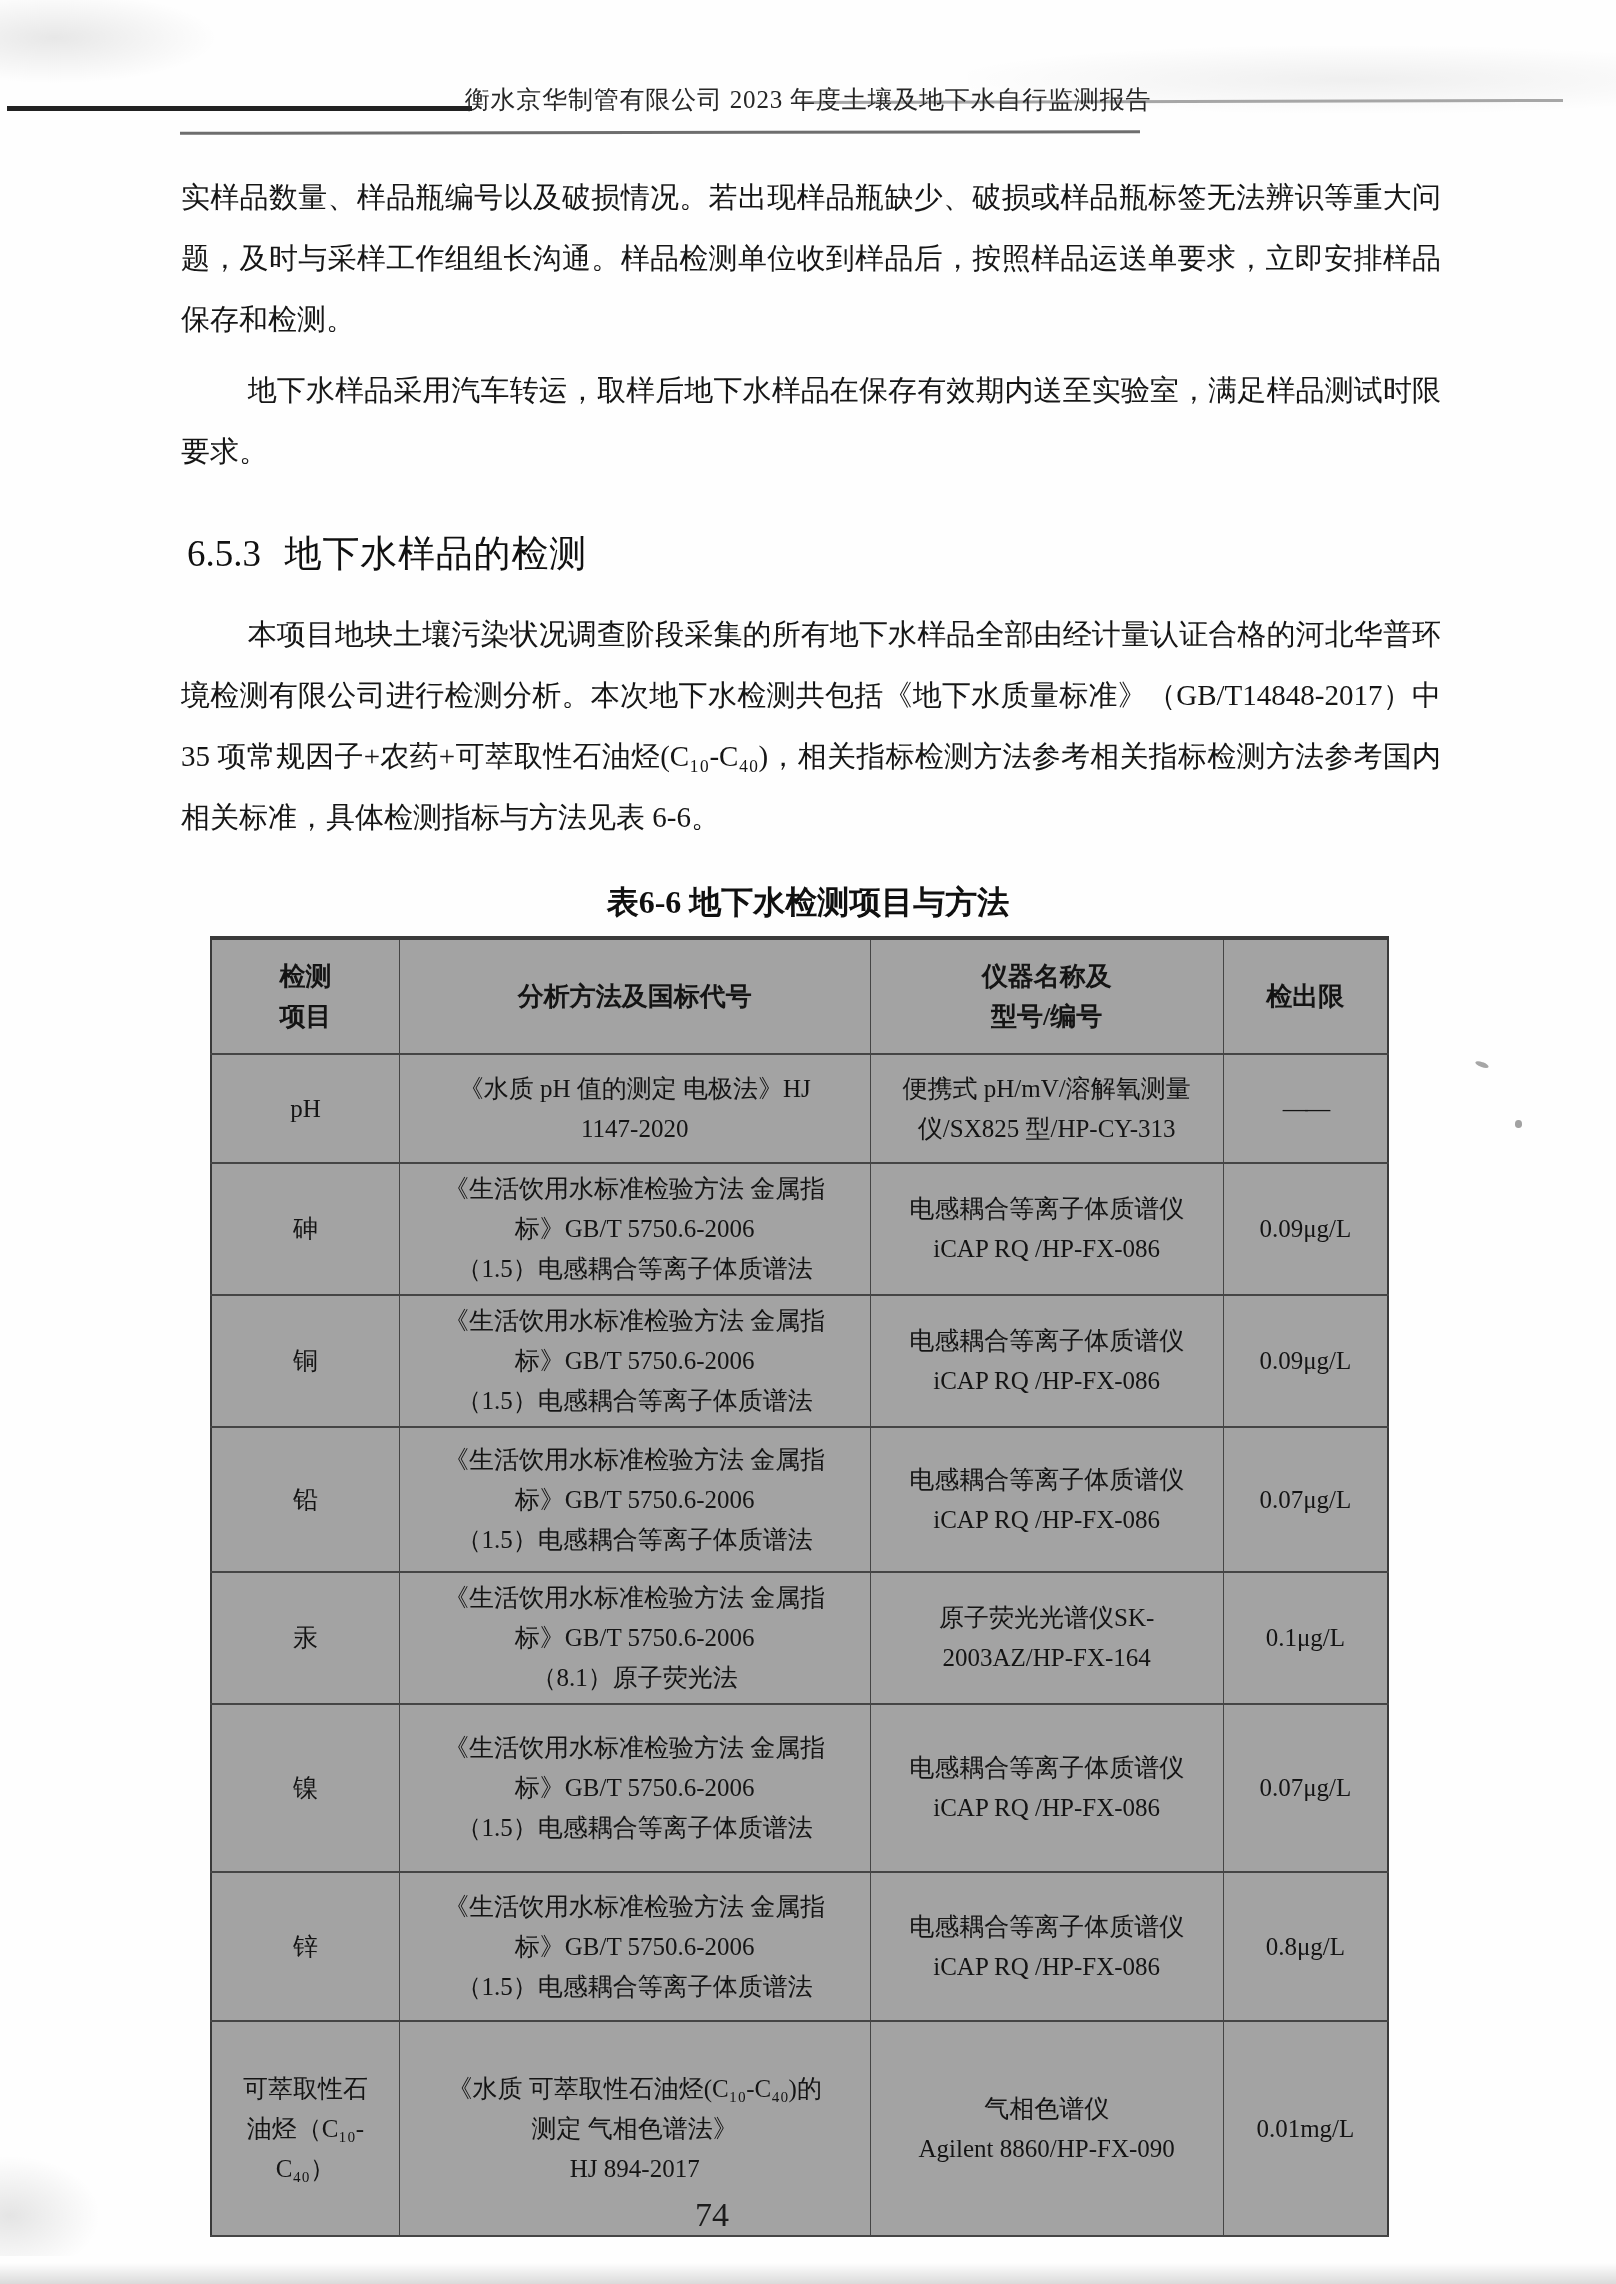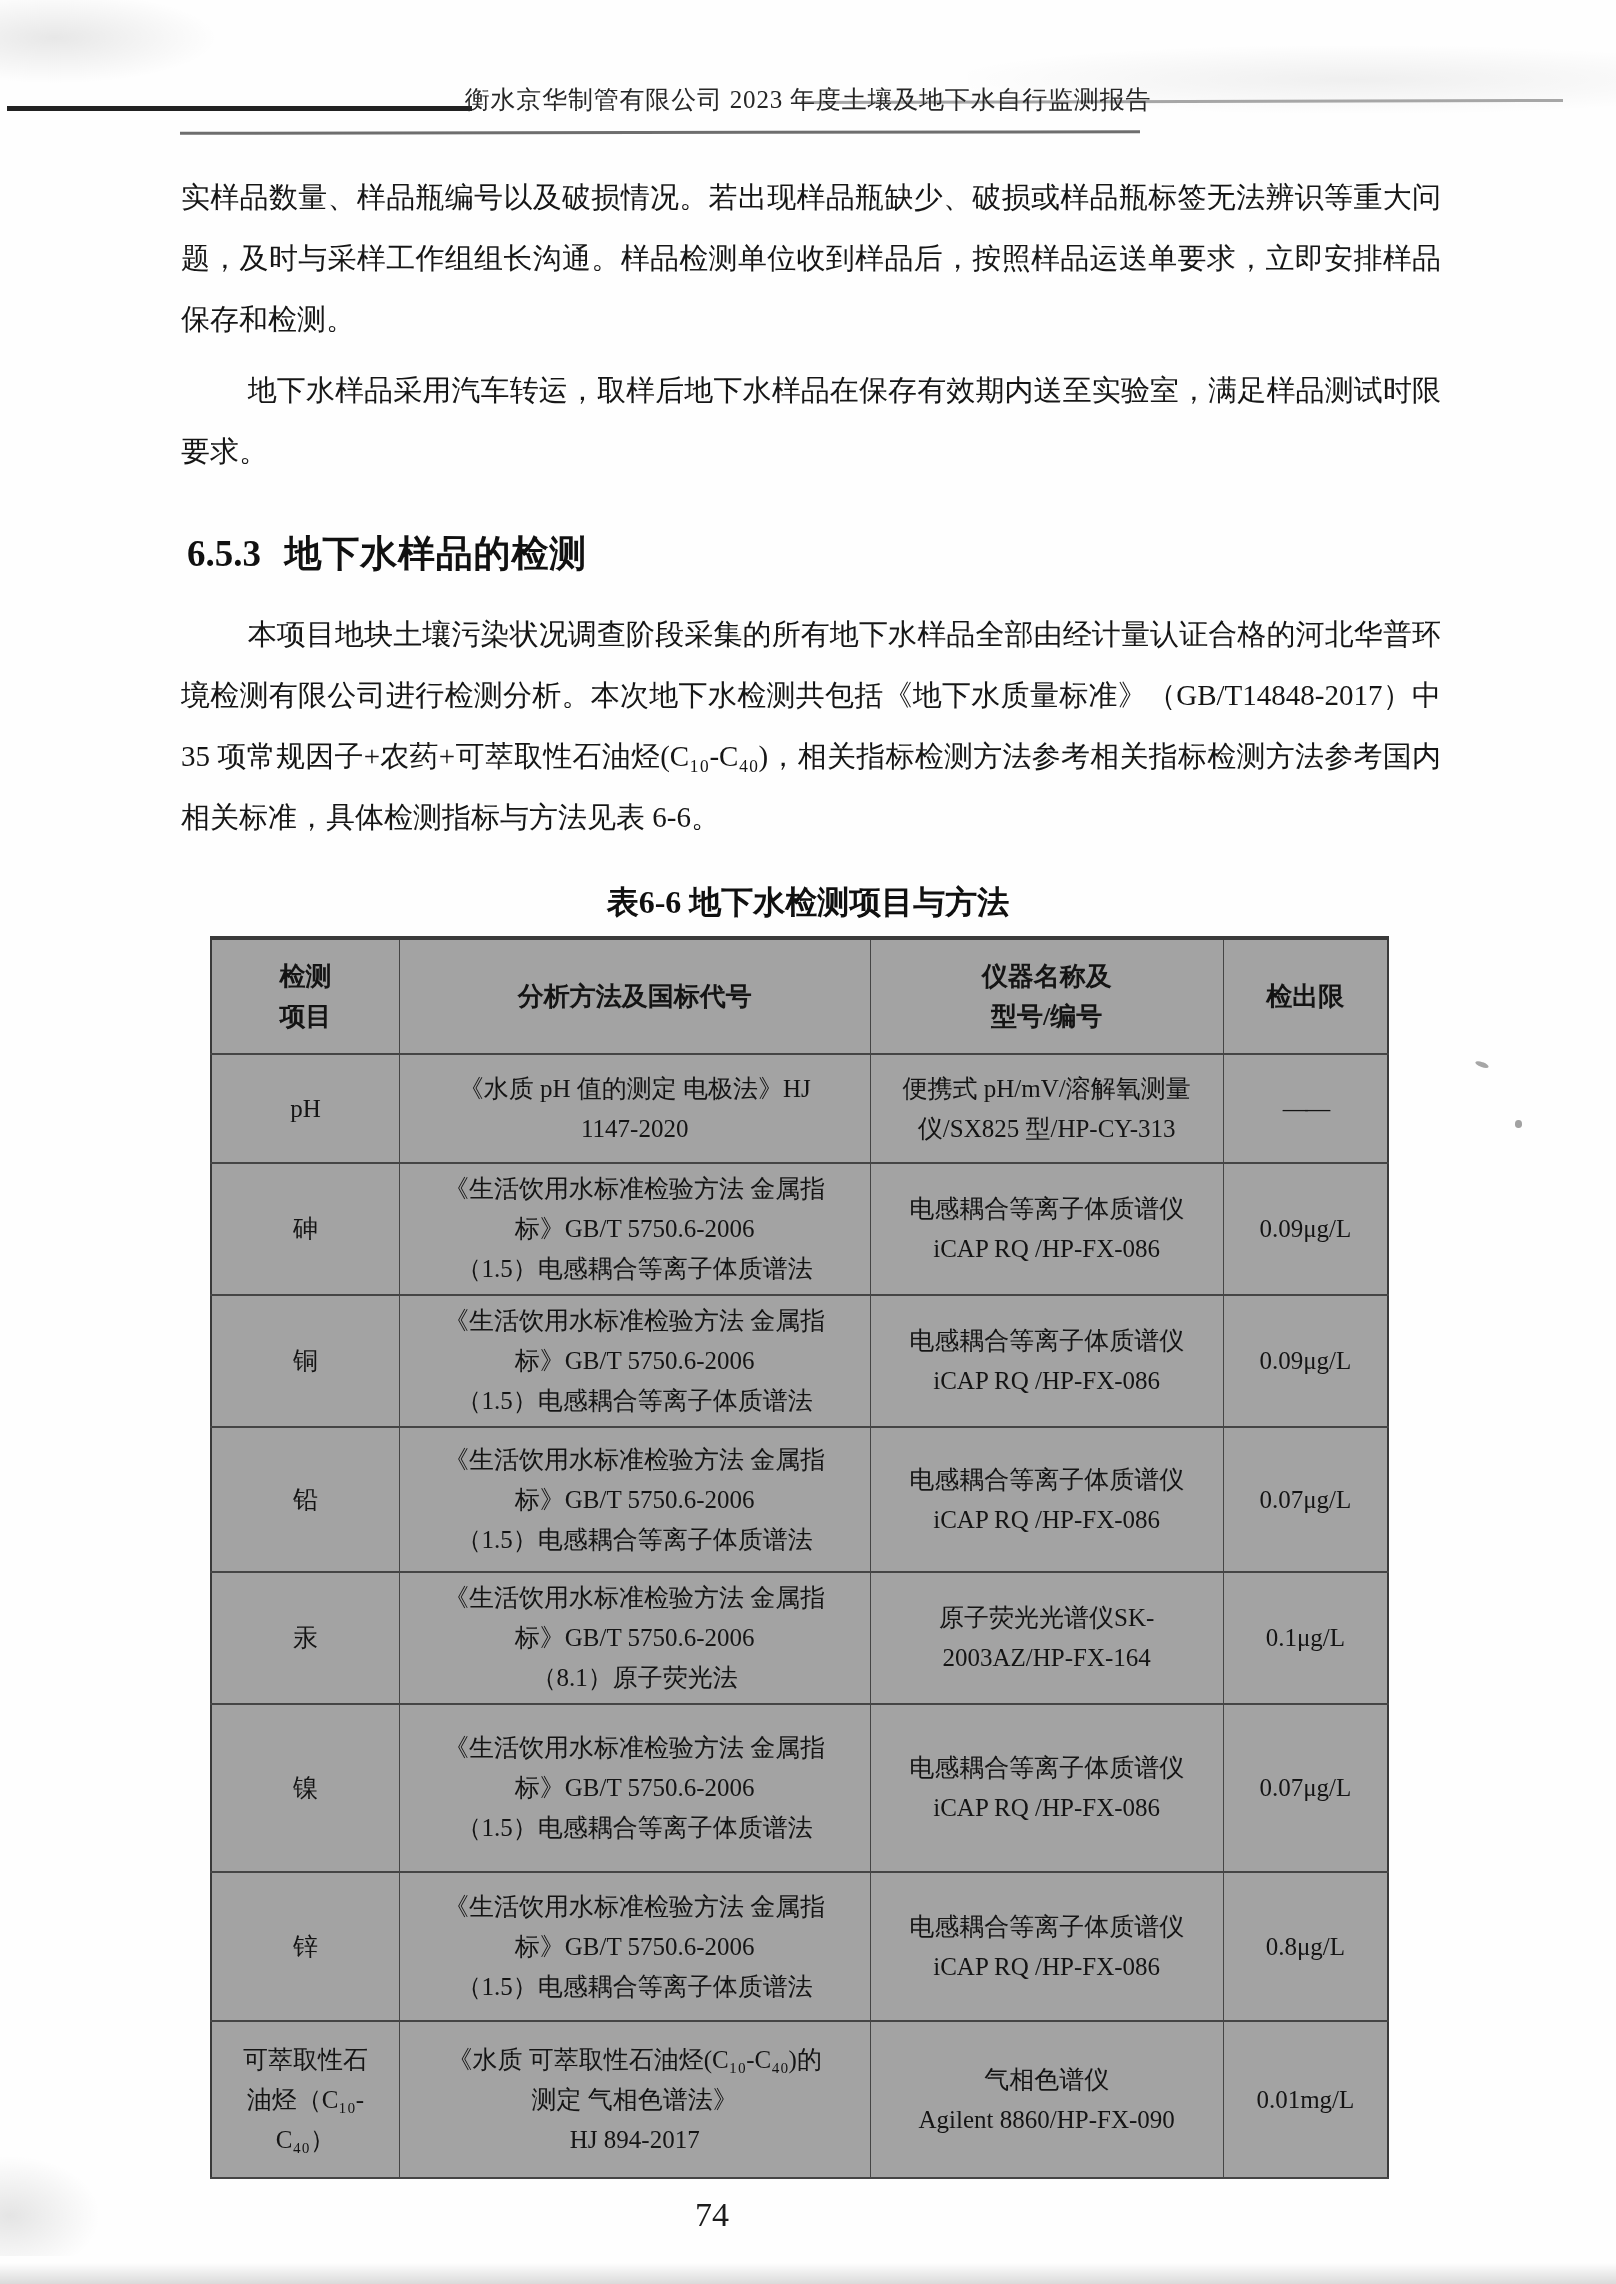--- a/index.html
+++ b/index.html
@@ -32,21 +32,21 @@
     text-align:justify;
     margin:0;
   }
   .indent{text-indent:2.3em;}
   #para1{top:167px;}
   #para2{top:360px;}
   #para3{top:604px;}
 
   .section-heading{
     position:absolute;left:187px;top:529px;
-    font-size:37px;font-weight:700;color:#111;
+    font-size:37px;font-weight:400;color:#111;
     margin:0;letter-spacing:0.8px;
   }
   .section-heading .num{margin-right:23.6px;letter-spacing:0;}
 
   
   .table-caption{
     position:absolute;top:881px;left:0;width:1616px;
     text-align:center;font-size:32px;font-weight:700;color:#101010;
   }
   table.methods{
@@ -70,21 +70,21 @@
   table.methods{border:2.5px solid #3a3a3a;border-top-width:4.2px;}
   table.methods thead tr{height:116px;}
   table.methods thead th{font-weight:700;font-size:26px;}
   table.methods tbody tr:nth-child(1){height:109px;}
   table.methods tbody tr:nth-child(2){height:114px;}
   table.methods tbody tr:nth-child(3){height:111px;}
   table.methods tbody tr:nth-child(4){height:145px;}
   table.methods tbody tr:nth-child(5){height:126px;}
   table.methods tbody tr:nth-child(6){height:168px;}
   table.methods tbody tr:nth-child(7){height:149px;}
-  table.methods tbody tr:nth-child(8){height:157px;}
+  table.methods tbody tr:nth-child(8){height:215px;}
   td.limit{font-size:24.4px;}
   td.dash{letter-spacing:-2.5px;font-size:29px;}
 
   
   .page-number{
     position:absolute;top:2196px;left:0;width:1424px;
     text-align:center;font-size:34px;color:#1c1c1c;
   }
 
   

